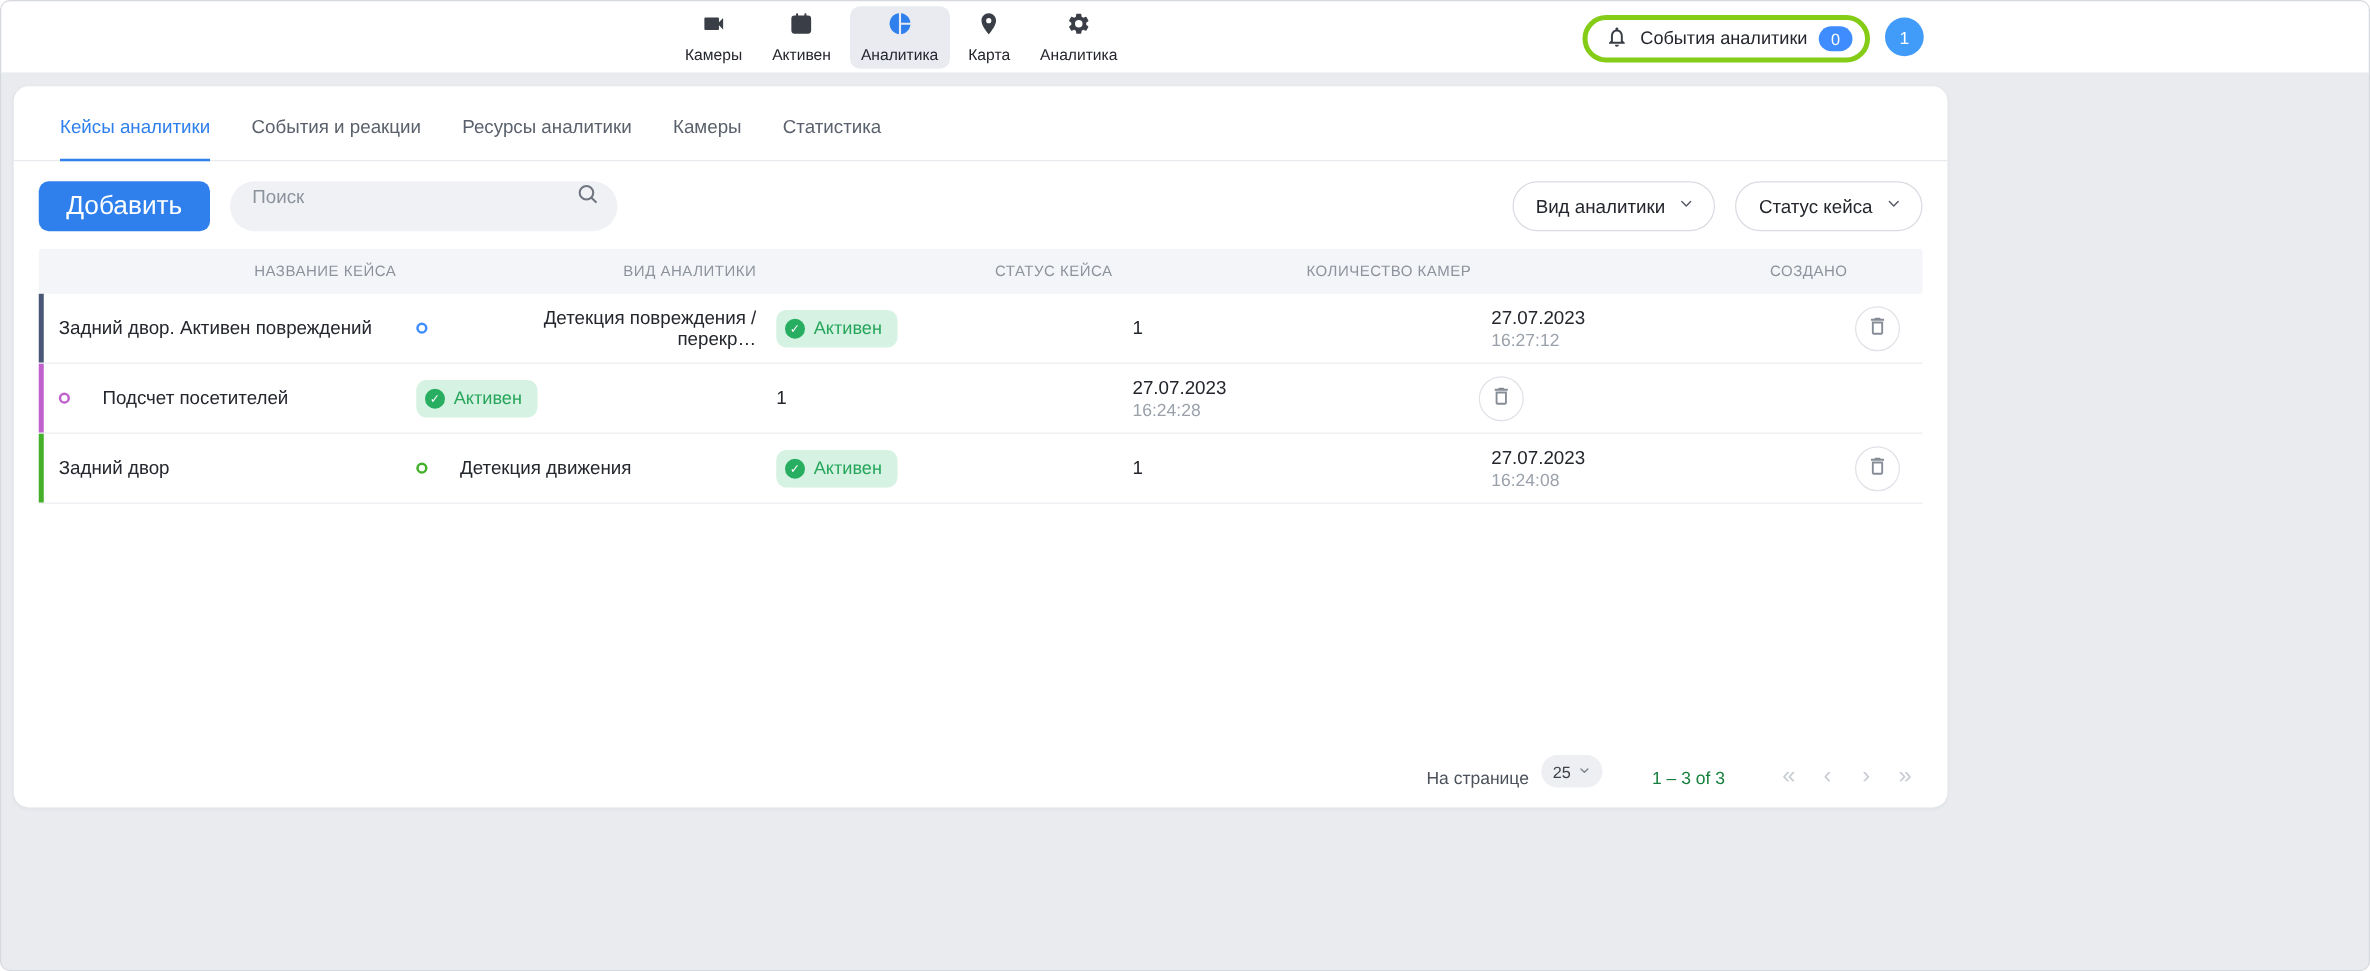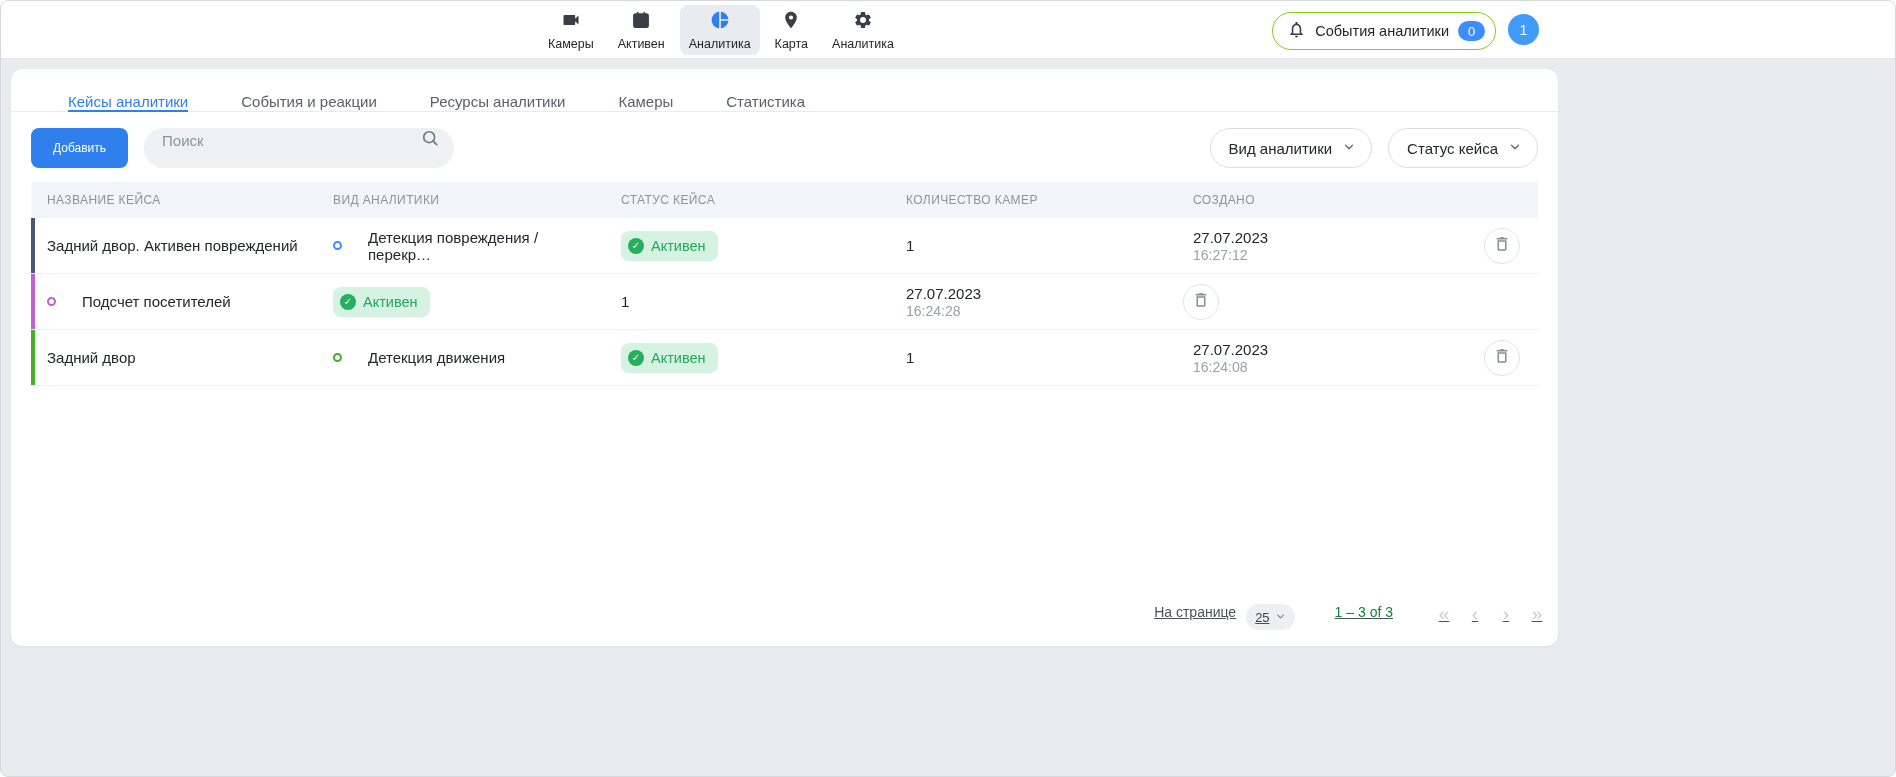--- a/index.html
+++ b/index.html
@@ -11,54 +11,54 @@
   .topbar { position:absolute; left:0; top:0; right:0; height:58px; background:#fff;
             border-bottom:1px solid #e4e7ec; }
   .nav { position:absolute; left:538px; top:4px; height:50px; display:flex; gap:6px; }
   .nav-item { display:flex; flex-direction:column; align-items:center; justify-content:center;
               gap:3px; padding:0 9px; border-radius:8px; cursor:pointer; }
   .nav-item svg { fill:#3a3f47; }
   .nav-item .nav-lbl { font-size:12.5px; color:#23262c; white-space:nowrap; }
   .nav-item.active { background:#e9ebf0; }
   .nav-item.active svg { fill:#2f80ed; }
 
-  .events-pill { position:absolute; top:11px; right:399px; height:38px; border:1px solid #84cc16;
+  .events-pill { position:absolute; top:11px; right:399px; height:38px; border:4px solid #84cc16;
                  border-radius:19px; background:#fff; display:flex; align-items:center; gap:9px;
                  padding:0 10px 0 14px; font-size:14.5px; color:#23262c; cursor:pointer; }
   .events-pill svg { fill:#3a3f47; }
   .badge0 { min-width:27px; height:20px; border-radius:10px; background:#3f8cfe; color:#fff;
             font-size:13px; display:flex; align-items:center; justify-content:center; padding:0 7px; }
   .avatar { position:absolute; top:13px; right:356px; width:31px; height:31px; border-radius:50%;
             background:#419bf9; color:#fff; display:flex; align-items:center; justify-content:center;
             font-size:14px; cursor:pointer; }
 
   
   .card { position:absolute; left:10px; top:68px; width:1547px; height:577px; background:#fff;
           border-radius:12px; box-shadow:0 1px 3px rgba(20,30,50,.05); }
 
   .tabs { display:flex; gap:33px; padding:24px 20px 0 37px; border-bottom:1px solid #e8eaee; }
-  .tab { font-size:15px; color:#5a616c; cursor:pointer; white-space:nowrap;margin-left:20px; }
+  .tab { font-size:15px; color:#5a616c; padding-bottom:17px; cursor:pointer; white-space:nowrap; }
   .tab.active { color:#2f80ed; border-bottom:2px solid #2f80ed; margin-bottom:-1px; }
 
   .toolbar { display:flex; align-items:center; margin:16px 20px 0 20px; }
   .btn-add { height:40px; padding:0 22px; border:none; border-radius:8px; background:#2f80ed;
-             color:#fff; font-size:12px; font-family:inherit; cursor:pointer; }
+             color:#fff; font-size:21px; font-family:inherit; cursor:pointer; }
   .search { margin-left:16px; width:310px; height:40px; border-radius:20px; background:#eff1f5;
             display:flex; align-items:center; padding:0 14px 16px 18px; }
   .search input { flex:1; border:none; background:transparent; outline:none; font-size:15px;
                   font-family:inherit; color:#23262c; }
   .search input::placeholder { color:#8d939d; }
   .spacer { flex:1; }
   .filter-pill { margin-left:16px; height:40px; border:1px solid #d9dce2; border-radius:20px;
                  background:#fff; display:flex; align-items:center; gap:10px; padding:0 15px 0 18px;
                  font-size:15px; color:#23262c; cursor:pointer; white-space:nowrap; }
 
   
   .table { margin:14px 20px 0 20px; }
-  .thead, .trow { display:grid; grid-template-columns:286px 288px 285px 287px 1fr 60px; align-items:center; }
+  .thead, .trow { display:grid; grid-template-columns:286px 288px 285px 287px 1fr 60px; align-items:center;text-align:right; }
   .thead { height:36px; background:#f4f5f8; border-radius:3px; }
   .th { font-size:12px; letter-spacing:.4px; color:#8d939d; padding-left:16px; text-transform:uppercase; white-space:nowrap; }
   .trow { height:56px; border-bottom:1px solid #eceef2; position:relative; }
   .stripe { position:absolute; left:0; top:0; width:4px; height:100%; }
   .cell { padding-left:16px; font-size:15px; color:#23262c; display:flex; align-items:center; min-width:0; }
   .type-cell { gap:26px; }
   .ring { width:9px; height:9px; border-radius:50%; border:2px solid #888; flex:0 0 auto; }
   .badge { display:inline-flex; align-items:center; gap:7px; height:30px; padding:0 12px 0 7px;
            border-radius:8px; font-size:14.5px; }
   .check { width:16px; height:16px; border-radius:50%; background:#27ae60; color:#fff; font-size:10px;
@@ -66,22 +66,22 @@
   .created-cell { flex-direction:column; align-items:flex-start; justify-content:center; gap:1px; }
   .created-time { font-size:14px; color:#9aa1ab; }
   .actions-cell { padding-left:6px; }
   .trash-btn { width:36px; height:36px; border-radius:50%; border:1px solid #dfe2e7; background:#fff;
                display:flex; align-items:center; justify-content:center; cursor:pointer; }
   .trash-btn svg { fill:#858c96; }
   .warn-box { margin-left:8px; width:34px; height:26px; border:2px solid #e23b3b; color:#e23b3b;
               display:flex; align-items:center; justify-content:center; font-weight:bold; font-size:15px; }
 
   
-  .pagination { position:absolute; right:12px; bottom:16px; display:flex; align-items:flex-start;
-                font-size:14px; color:#4c525b;text-decoration:underline; }
+  .pagination { position:absolute; right:25px; bottom:16px; display:flex; align-items:flex-end;
+                font-size:14px; color:#4c525b; }
   .per-page-pill { margin-left:10px; height:26px; border-radius:13px; background:#edeff3;
                    display:flex; align-items:center; gap:5px; padding:0 9px; font-size:13px;
                    color:#3c414a; cursor:pointer; }
   .range { margin-left:40px; color:#15803d; white-space:nowrap; }
   .arrows { margin-left:42px; display:flex; gap:13px; }
   .arrow { font-size:19px; line-height:1; color:#c8ccd3; width:18px; text-align:center;
            cursor:pointer; user-select:none; }
 </style>
 </head>
 <body>

